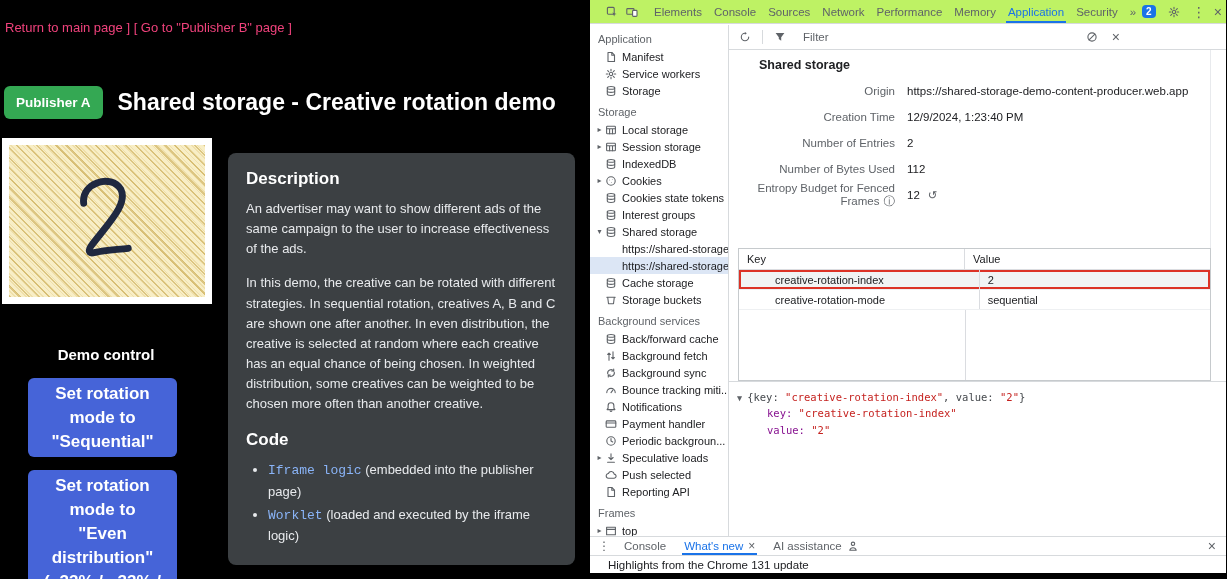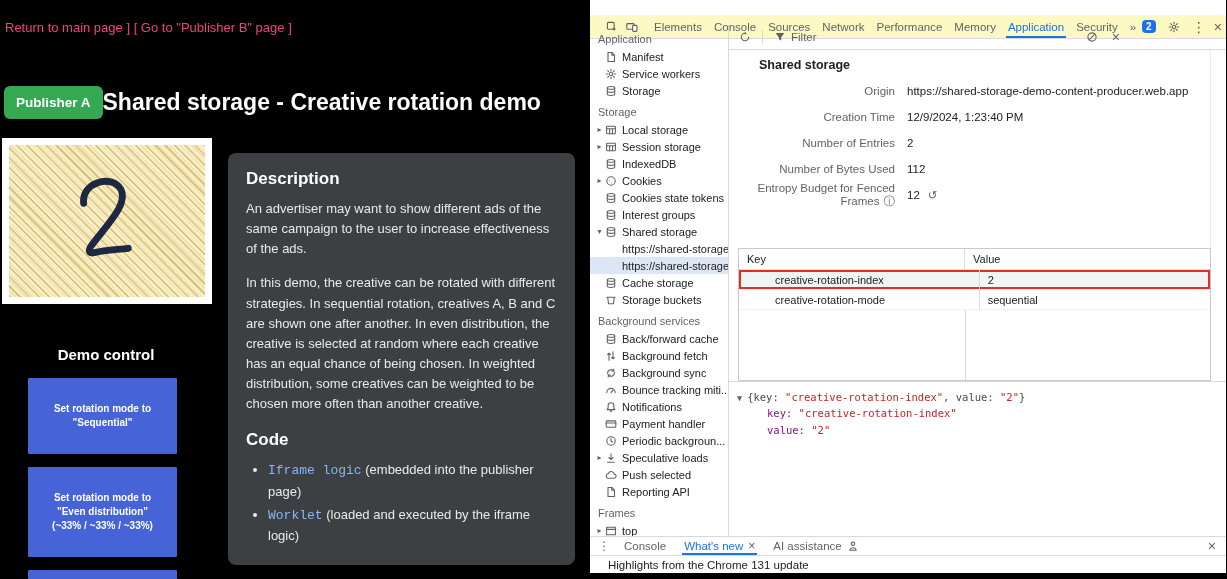--- a/index.html
+++ b/index.html
@@ -3,47 +3,47 @@
 <meta charset="utf-8">
 <style>
   * { box-sizing: border-box; margin: 0; padding: 0; }
   body { background: #000; font-family: "Liberation Sans", sans-serif; }
   .screen { position: relative; width: 1227px; height: 579px; background: #000; overflow: hidden; }
 
   
   .demo-page { position: absolute; left: 0; top: 16px; width: 590px; height: 100%; background: #000; color: #fff; }
   .top-links { position: absolute; top: 4px; left: 5px; font-size: 13px; color: #f0427c; white-space: nowrap; }
   .top-links a { color: #f0427c; text-decoration: none; cursor: pointer; }
-  .header-row { position: absolute; top: 70px; left: 4px; display: flex; align-items: center; }
+  .header-row { position: absolute; top: 70px; left: 4px; display: flex; align-items: center; gap: 15px; }
   .pub-badge { background: #34a853; color: #fff; font-weight: bold; font-size: 13.5px; padding: 9px 12px; border-radius: 6px; white-space: nowrap; }
   .page-title { font-size: 23px; font-weight: bold; color: #fff; white-space: nowrap; }
   .creative { position: absolute; left: 2px; top: 122px; width: 210px; height: 166px; background: #fff; padding: 7px; }
   .creative-inner { width: 100%; height: 100%; display: flex; align-items: center; justify-content: center;
     background-color: #f8eec6;
     background-image: repeating-linear-gradient(45deg, rgba(193,158,62,0.50) 0 1.5px, transparent 1.5px 7px),
                       repeating-linear-gradient(45deg, rgba(222,196,120,0.35) 0 1px, transparent 1px 4px); }
   .creative-inner svg { transform: rotate(-3deg); }
   .dc-heading { position: absolute; top: 330px; left: 0; width: 212px; text-align: center; font-size: 15px; font-weight: bold; }
   #dc-buttons { position: absolute; top: 362px; left: 28px; width: 149px; display: flex; flex-direction: column; gap: 13px; }
-  .dc-btn { background: #4664d8; color: #fff; border: none; border-radius: 1px; padding: 24px 5px; font-family: "Liberation Sans", sans-serif;
-    font-weight: bold; font-size: 10px; line-height: 1.4; text-align: center; white-space: pre-line; cursor: pointer; }
+  .dc-btn { background: #4664d8; color: #fff; border: none; border-radius: 6px; padding: 4px 5px; font-family: "Liberation Sans", sans-serif;
+    font-weight: bold; font-size: 17px; line-height: 1.4; text-align: center; white-space: pre-line; cursor: pointer; }
   .desc-card { position: absolute; left: 228px; top: 137px; width: 347px; background: #3c4043; border-radius: 8px; padding: 16px 18px; color: #e8eaed; }
   .desc-card h2 { font-size: 17px; color: #fff; margin: 0 0 10px; }
   .desc-card h2.code-h { margin-top: 16px; }
   .desc-card p { font-size: 13px; line-height: 1.55; margin: 0 0 14px; }
   .desc-card ul { margin: 4px 0 0; padding-left: 22px; }
   .desc-card li { font-size: 13px; line-height: 1.55; margin-bottom: 3px; }
   .desc-card li a { color: #8ab4f8; text-decoration: none; cursor: pointer; font-family: Liberation Mono, monospace; }
 
   
   .devtools { position: absolute; left: 590px; top: 0; width: 636px; height: 573px; background: #fff; color: #202124; font-size: 11px; }
   .icn { display: inline-flex; width: 12px; height: 12px; align-items: center; justify-content: center; flex: none; }
   .icn svg { display: block; }
 
-  .dt-tabbar { position: absolute; top: 15px; left: 0; right: 0; height: 24px; border-bottom: 1px solid #d7dadd; background: #fef9c3;
+  .dt-tabbar { position: absolute; top: 0; left: 0; right: 0; height: 24px; border-bottom: 1px solid #d7dadd; background: #bef264;
     display: flex; align-items: center; padding: 0 12px; }
   .tb-tool { padding: 0 4px; display: flex; align-items: center; cursor: pointer; }
   .tabbar-sep { width: 1px; height: 14px; background: #d7dadd; margin: 0 3px; }
   .dt-tab { padding: 0 6px; height: 100%; display: flex; align-items: center; font-size: 11.5px; color: #5f6368; position: relative; cursor: pointer; white-space: nowrap; }
   .dt-tab.active { color: #1a73e8; }
   .dt-tab.active::after { content: ""; position: absolute; left: 4px; right: 4px; bottom: 0; height: 2px; background: #1a73e8; }
   .tabbar-right { margin-left: auto; display: flex; align-items: center; gap: 8px; padding-right: 2px; }
   .issues-badge { background: #1a73e8; color: #fff; font-size: 10px; font-weight: bold; border-radius: 4px; padding: 1px 4px; cursor: pointer; }
   .kebab { color: #5f6368; font-size: 14px; cursor: pointer; }
   .x-btn { color: #5f6368; font-size: 14px; cursor: pointer; }
@@ -53,21 +53,21 @@
   .side-title { color: #5f6368; font-size: 11px; padding: 7px 8px 3px; }
   .side-item { height: 17px; display: flex; align-items: center; padding-left: 4px; font-size: 11px; color: #202124; cursor: pointer; white-space: nowrap; overflow: hidden; }
   .side-item .expander { width: 11px; font-size: 8px; color: #5f6368; text-align: center; flex: none; }
   .side-item .icn { margin-right: 5px; }
   .side-item.child { padding-left: 32px; }
   .side-item.selected { background: #dce6f5; }
 
   .dt-main { flex: 1; position: relative; overflow: hidden; }
   .dt-toolbar { height: 25px; border-bottom: 1px solid #d7dadd; display: flex; align-items: center; padding: 0 10px; gap: 8px; }
   .tb-icon { display: flex; align-items: center; cursor: pointer; color: #5f6368; }
-  .filter-group { display: flex; align-items: center; gap: 5px; color: #5f6368; font-size: 11.5px; cursor: text; }
+  .filter-group { display: flex; align-items: center; gap: 17px; color: #5f6368; font-size: 11.5px; cursor: text; }
   .tb-right { margin-left: auto; margin-right: 96px; display: flex; align-items: center; gap: 14px; }
   .scroll-gutter { position: absolute; right: 15px; top: 25px; bottom: 0; border-left: 1px solid #e8eaed; }
 
   .dt-content { position: absolute; top: 25px; left: 0; right: 0; bottom: 0; }
   .dt-title { padding: 8px 0 0 30px; height: 26px; font-size: 12.5px; font-weight: bold; color: #202124; }
   #meta-rows { margin-top: 2px; }
   .meta-row { height: 26px; display: flex; align-items: center; font-size: 11.5px; }
   .meta-label { width: 178px; text-align: right; color: #5f6368; padding-right: 12px; flex: none; }
   .meta-value { color: #202124; }
   .info-i { color: #5f6368; margin-left: 4px; cursor: pointer; }

